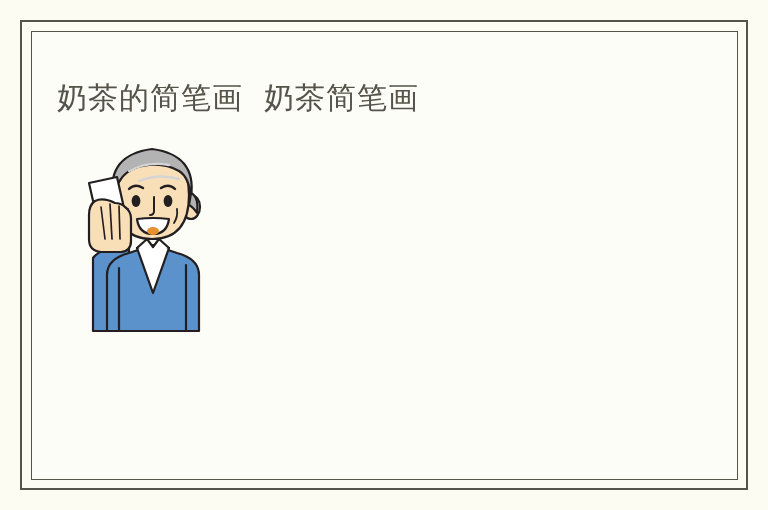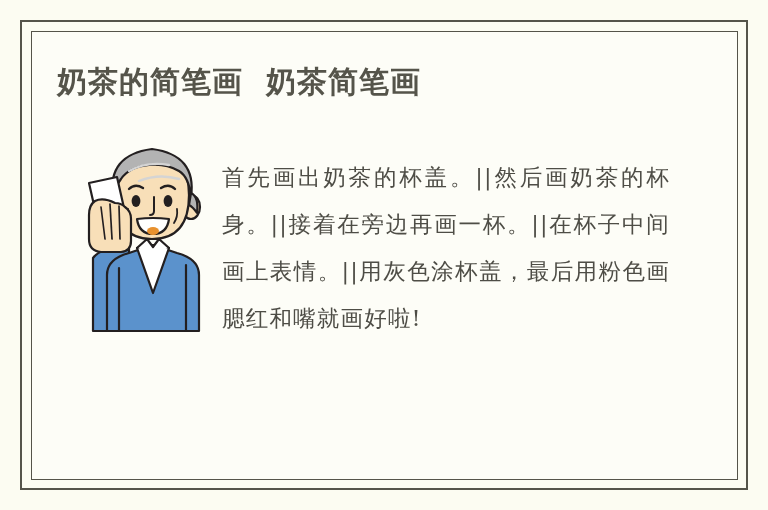--- a/index.html
+++ b/index.html
@@ -49,27 +49,27 @@
     left: 32px;
     top: 32px;
     width: 705px;
     height: 447px;
     overflow: hidden;
   }
 
   #page-title {
     position: absolute;
     left: 25px;
-    top: 30px;
+    top: 46px;
     font-size: 30px;
     letter-spacing: 1px;
     color: #55544a;
     font-family: "DejaVu Sans", "Liberation Sans", sans-serif;
     white-space: pre;
-    font-weight: 700;
+    font-weight: 400;
   }
 
   #illustration {
     position: absolute;
     left: 23px;
     top: 103px;
     width: 160px;
     height: 225px;
   }
 
@@ -148,16 +148,15 @@
           <path d="M40 66 Q34 70 34 80 L34 104 Q34 116 46 117 L66 117
                    Q76 116 76 106 L76 84 Q76 76 70 72 Q66 68 60 68 Q48 62 40 66 Z" fill="#f8dfb8"></path>
           <path d="M46 72 L50 104" fill="none" stroke-width="1.7"></path>
           <path d="M55 69 L57 104" fill="none" stroke-width="1.7"></path>
           <path d="M64 71 L65 104" fill="none" stroke-width="1.7"></path>
 
         </g>
       </svg>
     </div>
 
-    <div id="body-text">首先画出奶茶的杯盖。||然后画奶茶的杯身。||接着在旁边再画一杯。||在杯子中间画上表情。||用灰色涂杯盖，最后用粉色画腮红和嘴就画好啦!</div>
 
   </div>
 </div>
 
 </body></html>

